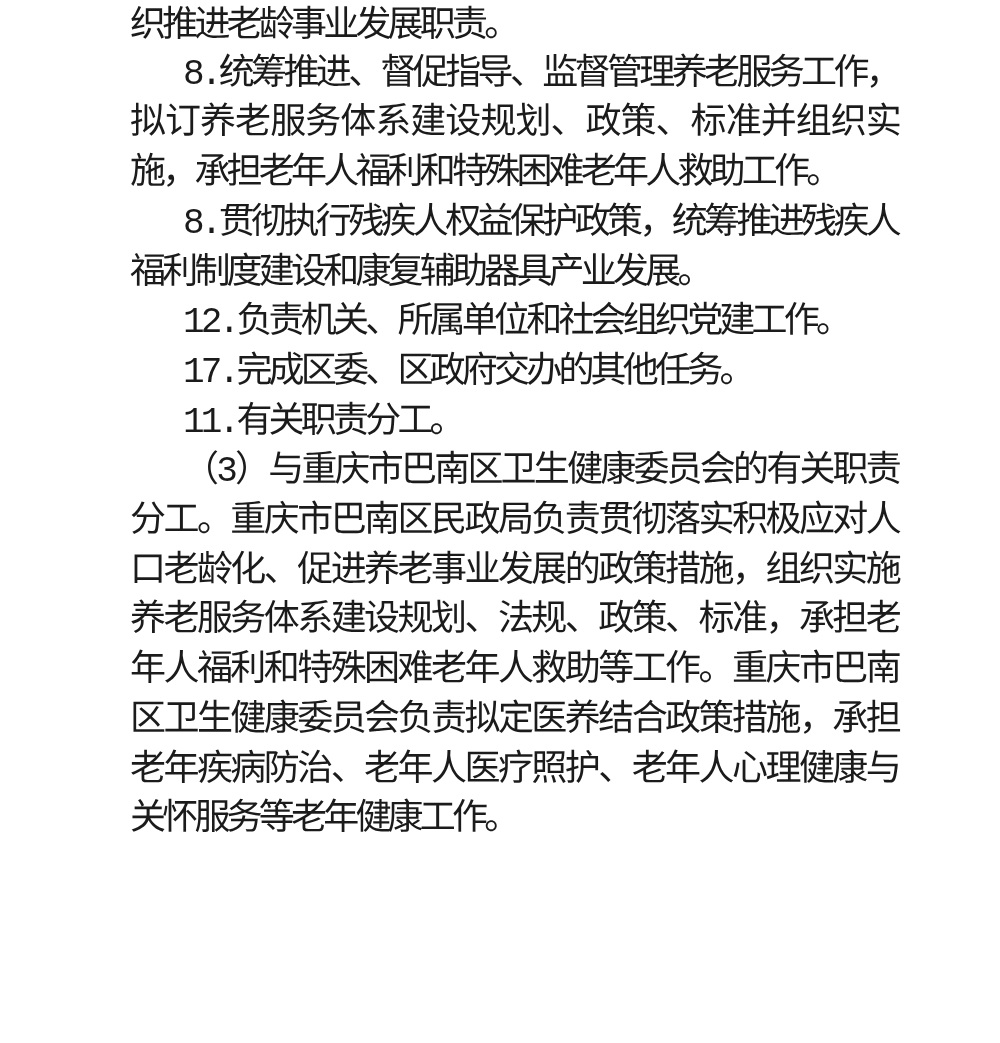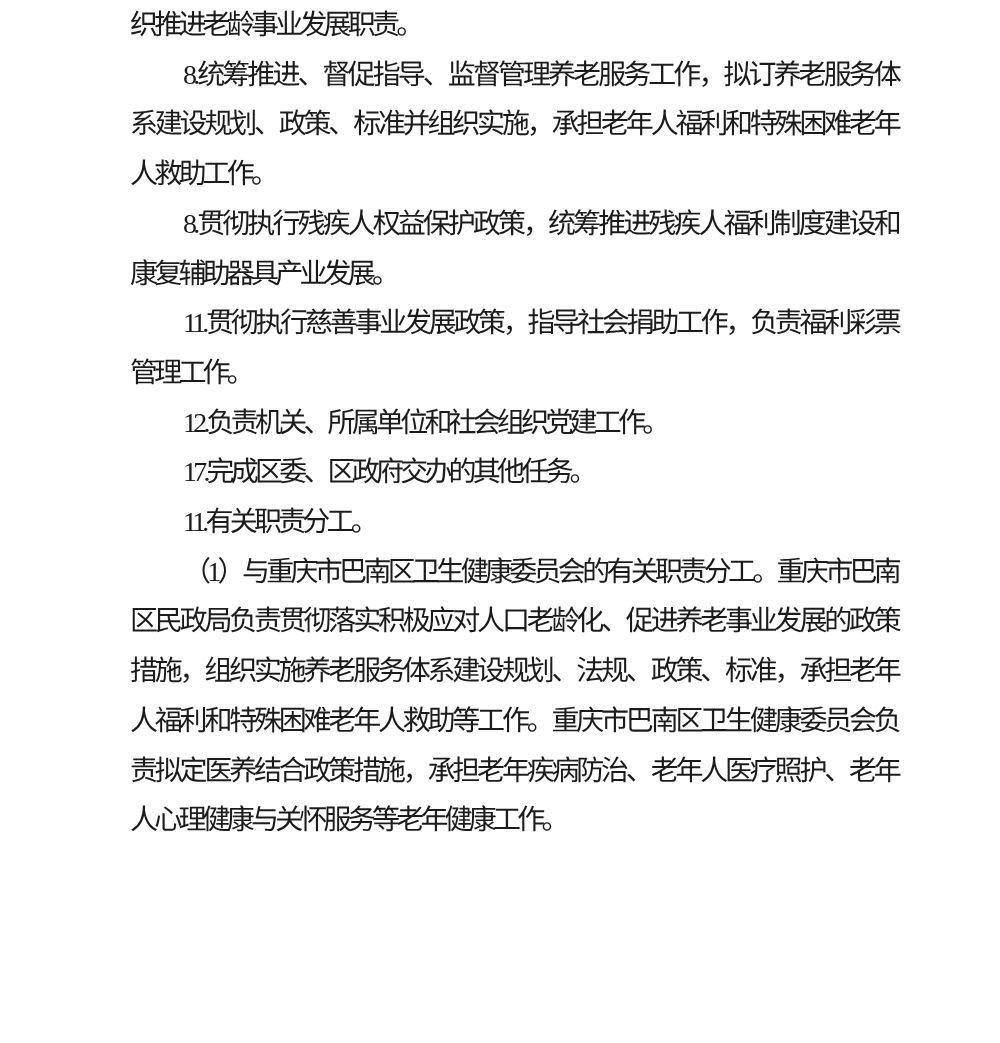--- a/index.html
+++ b/index.html
@@ -16,39 +16,39 @@
     overflow: hidden;
     padding: 0 102px 0 130px;
   }
   .doc-body {
     width: 768px;
   }
   p.para {
     margin: 0;
     padding: 0;
     font-family: "Liberation Serif", "DejaVu Serif", serif;
-    font-size: 28px;
+    font-size: 36px;
     letter-spacing: -3.8px;
     line-height: 49.7px;
     color: #1b1b1b;
     text-align: justify;
     text-justify: inter-ideograph;
     word-break: break-all;
   }
   p.para.indent {
     text-indent: 53px;
+    font-family: Liberation Mono, monospace;
   }
 </style>
 </head>
 <body>
 
 <div class="page">
   <div class="doc-body">
     <p class="para">织推进老龄事业发展职责。</p>
     <p class="para indent">8.统筹推进、督促指导、监督管理养老服务工作，拟订养老服务体系建设规划、政策、标准并组织实施，承担老年人福利和特殊困难老年人救助工作。</p>
     <p class="para indent">8.贯彻执行残疾人权益保护政策，统筹推进残疾人福利制度建设和康复辅助器具产业发展。</p>
-    <p class="para indent">11.贯彻执行慈善事业发展政策，指导社会捐助工作，负责福利彩票管理工作。</p>
     <p class="para indent">12.负责机关、所属单位和社会组织党建工作。</p>
     <p class="para indent">17.完成区委、区政府交办的其他任务。</p>
     <p class="para indent">11.有关职责分工。</p>
-    <p class="para indent">（1）与重庆市巴南区卫生健康委员会的有关职责分工。重庆市巴南区民政局负责贯彻落实积极应对人口老龄化、促进养老事业发展的政策措施，组织实施养老服务体系建设规划、法规、政策、标准，承担老年人福利和特殊困难老年人救助等工作。重庆市巴南区卫生健康委员会负责拟定医养结合政策措施，承担老年疾病防治、老年人医疗照护、老年人心理健康与关怀服务等老年健康工作。</p>
+    <p class="para indent">（3）与重庆市巴南区卫生健康委员会的有关职责分工。重庆市巴南区民政局负责贯彻落实积极应对人口老龄化、促进养老事业发展的政策措施，组织实施养老服务体系建设规划、法规、政策、标准，承担老年人福利和特殊困难老年人救助等工作。重庆市巴南区卫生健康委员会负责拟定医养结合政策措施，承担老年疾病防治、老年人医疗照护、老年人心理健康与关怀服务等老年健康工作。</p>
   </div>
 </div>
 
 </body></html>

